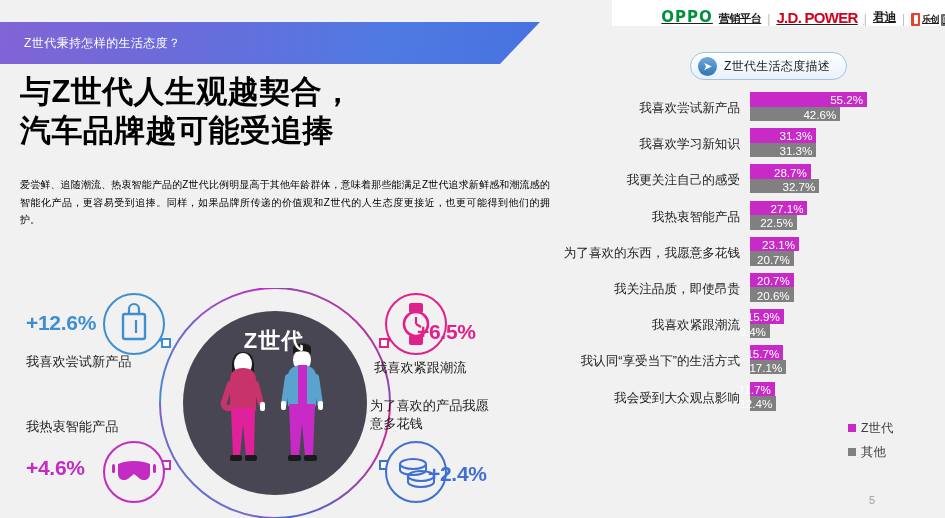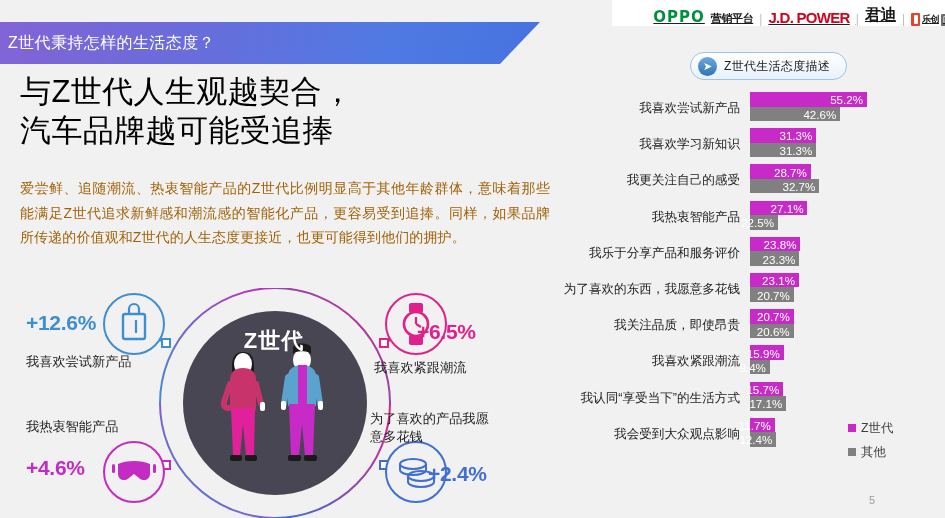--- a/index.html
+++ b/index.html
@@ -21,69 +21,69 @@
     text-decoration:underline;
   }
   .oppo{
     font-size:15px; font-weight:700; letter-spacing:1px;
     color:#00903c; font-family:"DejaVu Sans",sans-serif;
   }
   .ypt{ font-size:11px; font-weight:700; color:#1a1a1a; letter-spacing:-0.4px;}
   .vdiv{ color:#bdbdbd; font-size:12px; font-weight:300;}
   .jdp{ font-size:15px; font-weight:700; color:#d0021b; letter-spacing:-0.7px;
         font-family:"Liberation Sans",sans-serif;}
-  .jundi{ font-size:16px; font-weight:700; color:#1a1a1a; letter-spacing:-0.5px;margin-top:43px;}
+  .jundi{ font-size:12px; font-weight:700; color:#1a1a1a; letter-spacing:-0.5px;margin-top:43px;}
   .lzbox{ display:inline-flex; align-items:center; gap:2px; }
   .lzmark{ display:inline-block; width:9px; height:13px; background:#e8412c;
            position:relative; border-radius:1px;}
   .lzmark::after{ content:""; position:absolute; left:2.5px; top:2px;
            width:4px; height:9px; background:#ffffff; border-radius:1px;}
   .lztext{ font-size:9px; font-weight:700; color:#1a1a1a; letter-spacing:-0.5px;}
   .lzbadge{ font-size:7px; background:#6d6d6d; color:#fff; padding:1px 2px;
             letter-spacing:-0.5px; border-radius:1px;}
 
   
   #banner{
     position:absolute; left:0; top:22px; width:560px; height:42px;
     background:linear-gradient(100deg,#8264d6 0%,#6f6ad9 26%,#4f7ae2 70%,#4571e0 100%);
     clip-path:polygon(0 0, 540px 0, 500px 100%, 0 100%);
     display:flex; align-items:center;
   }
   #banner-text{
-    color:#ffffff; font-size:16px; font-weight:400;
-    margin-left:8px; letter-spacing:0.4px;
+    color:#ffffff; font-size:12px; font-weight:400;
+    margin-left:24px; letter-spacing:0.4px;
   }
 
   
   #headline{
     position:absolute; left:20px; top:72px; width:520px;
-    font-size:31px; font-weight:400; line-height:1.27;
+    font-size:31px; font-weight:700; line-height:1.27;
     letter-spacing:0.4px; color:#000000;
   }
 
   
   #paragraph{
     position:absolute; left:20px; top:176px; width:530px;
-    font-size:14px; line-height:1.76; color:#a16207;
+    font-size:10px; line-height:1.76; color:#000000;
     text-align:justify; letter-spacing:0.1px;
   }
 
   
   #info{ position:absolute; left:0; top:288px; width:560px; height:230px; }
   #info svg{ position:absolute; left:0; top:0; }
   .info-pct{ position:absolute; font-size:21px; font-weight:700; letter-spacing:-0.3px;text-align:right;}
   .info-lbl{ position:absolute; font-size:13.2px; color:#1d1d1d; line-height:1.35;}
   #pct-tl{ left:26px; top:311px; color:#3f8fd0; }
   #lbl-tl{ left:26px; top:353px; }
   #pct-bl{ left:26px; top:456px; color:#c32bc3; }
   #lbl-bl{ left:26px; top:418px; }
   #pct-tr{ left:417px; top:312px; color:#e0218a;margin-top:8px; }
   #lbl-tr{ left:374px; top:359px; }
   #pct-br{ left:428px; top:462px; color:#3f6fd0; }
-  #lbl-br{ left:370px; top:410px; width:130px; }
+  #lbl-br{ left:370px; top:397px; width:130px; }
   #z-center{
     position:absolute; left:214px; top:326px; width:120px;
     text-align:center; color:#ffffff;
     font-size:22px; font-weight:700; letter-spacing:1px;
   }
 
   
   #chart-badge{
     position:absolute; left:690px; top:52px; height:28px;
     display:flex; align-items:center; gap:7px;
@@ -289,33 +289,22 @@
           <span class="v">32.7%</span>
         </div>
       </div>
     </div>
     <div class="row">
       <div class="cat">我热衷智能产品</div>
       <div class="bars">
         <div class="bar z" style="width: 57.452px;">
           <span class="v">27.1%</span>
         </div>
-        <div class="bar o" style="width: 28px;">
+        <div class="bar o" style="width: 47px;">
           <span class="v">22.5%</span>
-        </div>
-      </div>
-    </div>
-    <div class="row">
-      <div class="cat">我乐于分享产品和服务评价</div>
-      <div class="bars">
-        <div class="bar z" style="width: 50.456px;">
-          <span class="v">23.8%</span>
-        </div>
-        <div class="bar o" style="width: 49.396px;">
-          <span class="v">23.3%</span>
         </div>
       </div>
     </div>
     <div class="row">
       <div class="cat">为了喜欢的东西，我愿意多花钱</div>
       <div class="bars">
         <div class="bar z" style="width: 48.972px;">
           <span class="v">23.1%</span>
         </div>
         <div class="bar o" style="width: 43.884px;">

